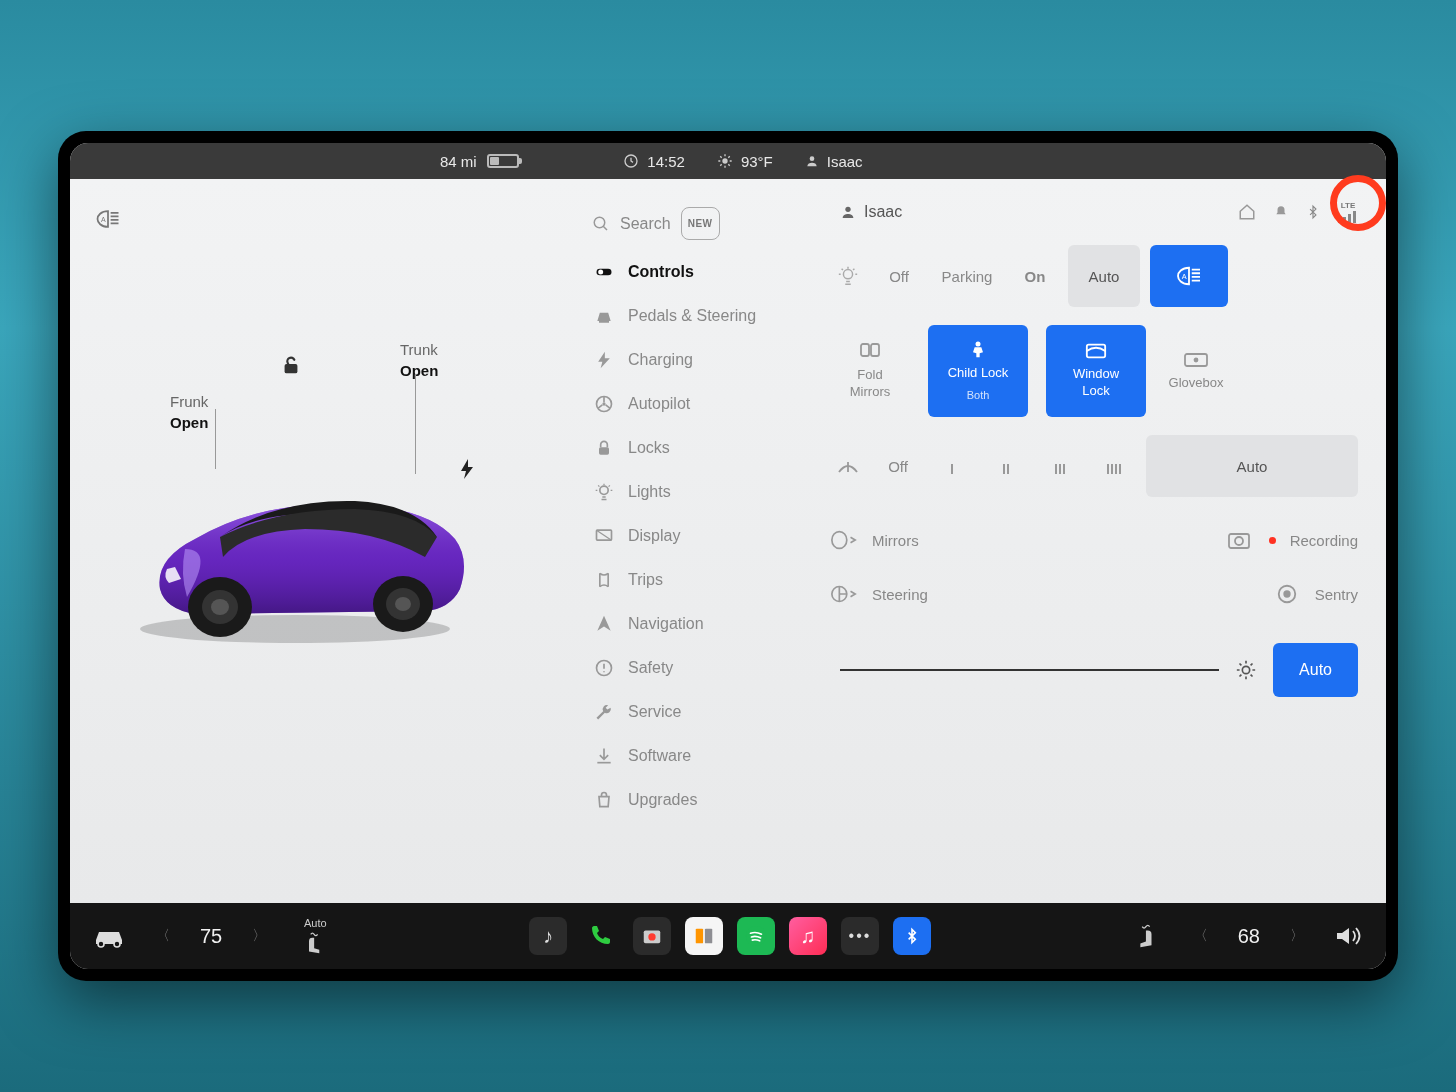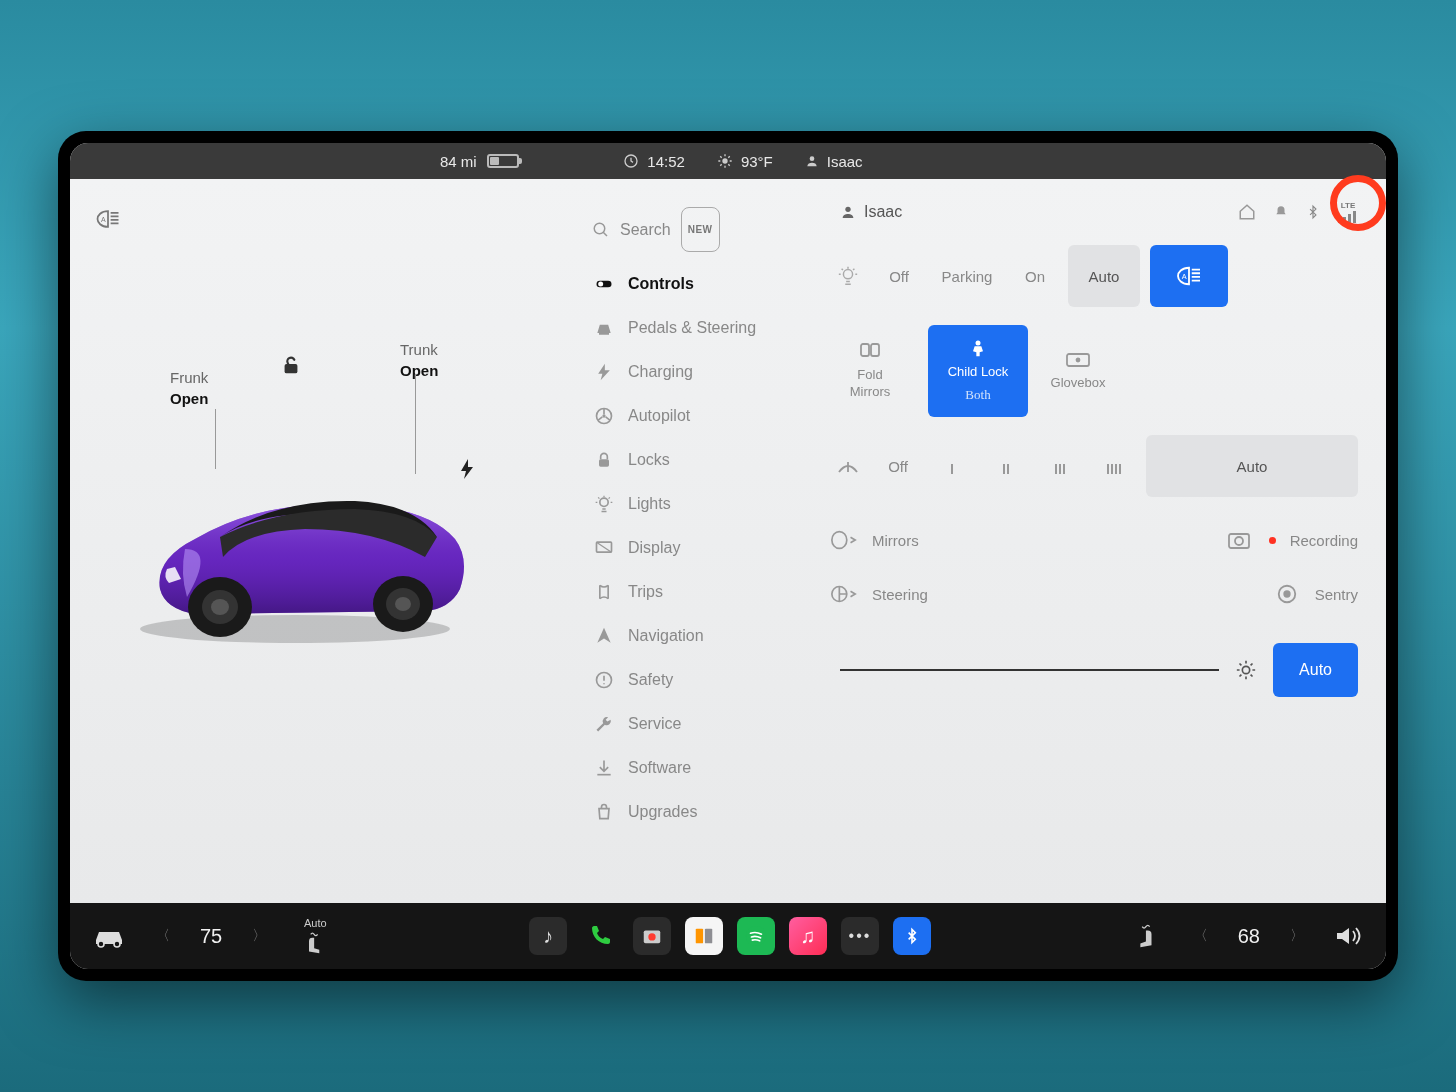--- a/index.html
+++ b/index.html
@@ -30,56 +30,56 @@
   .statusbar .sun-icon { width:16px; height:16px; }
   .statusbar .person-icon { width:14px; height:14px; }
 
   
   .content { flex: 1; display: flex; background: linear-gradient(180deg, #f2f3f4 0%, #e8e9ea 100%); position: relative; }
   .headlight-icon { position:absolute; top:26px; left:24px; width:28px; height:28px; color:#666; }
 
   
   .vehicle-panel { width: 510px; position: relative; }
   .frunk-label, .trunk-label { position:absolute; font-size:15px; color:#666; line-height:1.4; }
-  .frunk-label { top: 188px; left: 100px; }
+  .frunk-label { top: 212px; left: 100px; }
   .trunk-label { top: 160px; left: 330px; }
   .frunk-label strong, .trunk-label strong { color:#111; font-weight:600; }
   .frunk-line { position:absolute; top:230px; left:145px; width:1px; height:60px; background:#999; }
   .trunk-line { position:absolute; top:195px; left:345px; width:1px; height:100px; background:#999; }
   .lock-icon { position:absolute; top:175px; left:210px; width:22px; height:22px; color:#444; }
   .bolt-icon { position:absolute; top:280px; left:390px; width:14px; height:20px; }
 
   .car {
     position:absolute; top: 270px; left: 55px; width: 360px; height: 200px;
   }
 
   
   .nav-panel { width: 240px; padding-top: 18px; }
   .search-row { display:flex; align-items:center; gap:10px; padding: 10px 12px; color:#888; font-size:16px; }
-  .new-badge { font-size:10px; font-weight:700; padding:16px 6px; border:1px solid #aaa; border-radius:8px; color:#777; letter-spacing:0.5px; }
+  .new-badge { font-size:10px; font-weight:700; padding:10px 6px; border:1px solid #aaa; border-radius:8px; color:#777; letter-spacing:0.5px; }
   .nav-item { display:flex; align-items:center; gap:14px; padding: 12px 14px; font-size:16px; color:#888; cursor:pointer; }
   .nav-item.active { color:#111; font-weight:600; }
   .nav-item .nav-icon { width:20px; height:20px; flex-shrink:0; color:#999; }
   .nav-item.active .nav-icon { color:#111; }
 
   
   .controls-panel { flex:1; padding: 18px 28px 18px 10px; display:flex; flex-direction:column; gap: 18px; position:relative; }
   .top-row { display:flex; align-items:center; height:30px; }
   .top-row .user { display:flex; align-items:center; gap:8px; color:#555; font-size:16px; margin-left: 10px; }
   .top-row .status-icons { margin-left:auto; display:flex; align-items:center; gap:18px; color:#888; }
   .lte-circle { position:absolute; top:-4px; right:0px; width:56px; height:56px; border:7px solid #ff3b1e; border-radius:50%; pointer-events:none; }
 
   .row { display:flex; align-items:stretch; gap: 10px; }
   .seg { display:flex; align-items:center; justify-content:center; gap:8px; height:62px; font-size:15px; color:#888; border-radius:6px; }
   .seg.label { color:#888; min-width:52px; }
   .seg.button { background:#e1e2e4; color:#555; font-weight:500; min-width:72px; cursor:pointer; }
   .seg.button.blue { background:#1d6ff2; color:#fff; }
   .stack-btn { display:flex; flex-direction:column; align-items:center; justify-content:center; gap:6px; height:92px; font-size:13px; color:#888; border-radius:6px; min-width:80px; text-align:center; line-height:1.3; cursor:pointer;}
   .stack-btn.blue { background:#1d6ff2; color:#fff;margin-left:8px; }
-  .stack-btn .sub { font-size:13px; opacity:0.8;font-family:Liberation Serif, serif; }
+  .stack-btn .sub { font-size:11px; opacity:0.8; }
 
   .wiper-bars { display:flex; gap:2px; align-items:flex-end; height:16px; }
   .wiper-bars span { width:2px; background:#999; }
 
   .toggle-row { display:flex; gap: 60px; }
   .toggle-item { display:flex; align-items:center; gap:14px; color:#888; font-size:15px; cursor:pointer; }
   .toggle-item .t-icon { width:28px; height:22px; }
   .dot-red { width:7px; height:7px; border-radius:50%; background:#ff3122; display:inline-block; }
 
   .brightness-row { display:flex; align-items:center; gap:16px; margin-top: 20px; }
@@ -340,21 +340,21 @@
                   <path d="M12 2v2M4 10H2M22 10h-2M5 4l1.5 1.5M19 4l-1.5 1.5"></path>
                 </g>
               </svg>
           </div>
           <div class="seg" style="width:46px;">
               <span>Off</span>
             </div>
           <div class="seg" style="width:70px;">
               <span>Parking</span>
             </div>
-          <div class="seg" style="width:46px;">
+          <div class="seg" style="width:46px;font-weight:bold;">
               <span>On</span>
             </div>
           <div class="seg button">
               <span>Auto</span>
             </div>
           <div class="seg button blue" style="min-width:78px;">
             <svg width="30" height="22" viewBox="0 0 32 24" fill="none" stroke="#fff" stroke-width="2">
               <path d="M16 3 C8 3 4 8 4 12 s4 9 12 9 V3z"></path>
                 <path d="M19 5h9M19 9h9M19 13h9M19 17h9"></path>
                 <text x="8" y="15" font-size="8" fill="#fff" stroke="none">A</text>
@@ -371,20 +371,28 @@
             <span style="white-space:pre-line;">Fold
 Mirrors</span>
           </div>
           <div class="stack-btn blue" style="min-width:100px;">
             <svg width="20" height="20" viewBox="0 0 24 24" fill="#fff">
                 <circle cx="12" cy="6" r="3"></circle>
                 <path d="M8 10h8l2 6-4 1v5h-4v-5l-4-1z"></path>
               </svg>
             <span>Child Lock</span>
             <span class="sub">Both</span>
+          </div>
+          <div class="stack-btn blue" style="min-width:100px;">
+            <svg width="22" height="18" viewBox="0 0 24 18" fill="none" stroke="#fff" stroke-width="2">
+                <rect x="2" y="2" width="20" height="14" rx="2"></rect>
+                <path d="M2 9 Q12 2 22 9"></path>
+              </svg>
+            <span style="white-space:pre-line;">Window
+Lock</span>
           </div>
           <div class="stack-btn">
             <svg width="26" height="18" viewBox="0 0 26 18" fill="none" stroke="#999" stroke-width="1.8">
                 <rect x="2" y="3" width="22" height="12" rx="2"></rect>
                 <circle cx="13" cy="9" r="1.5" fill="#999"></circle>
               </svg>
             <span>Glovebox</span>
           </div>
         </div>
 

